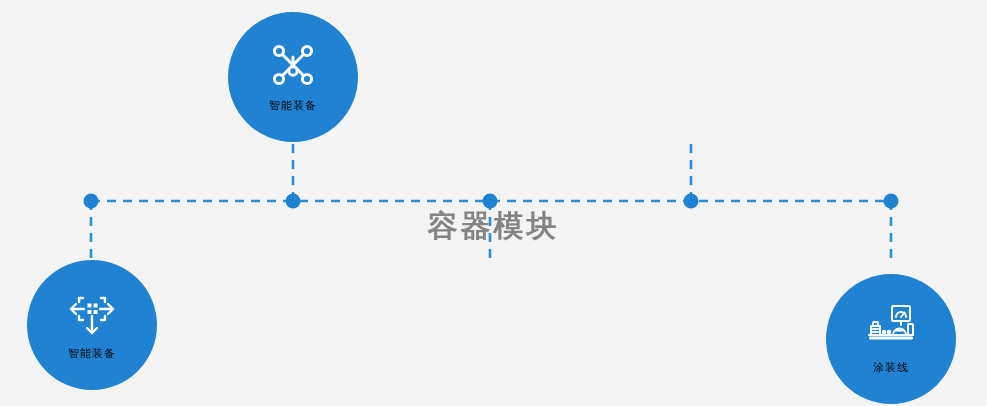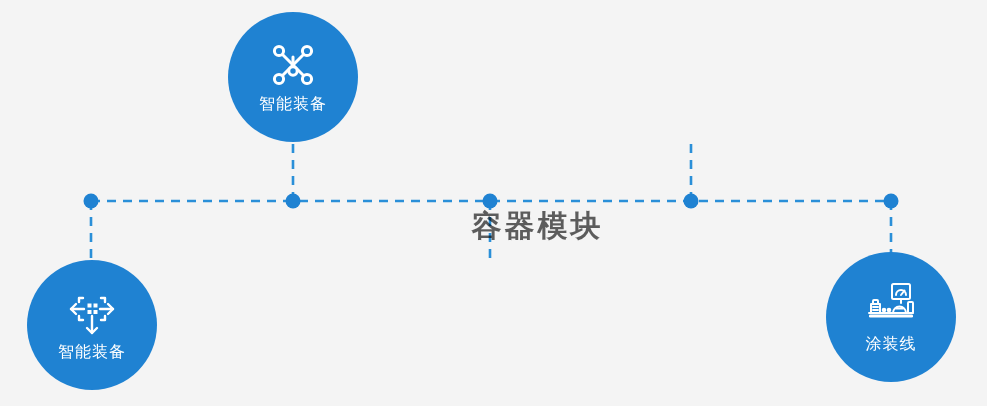--- a/index.html
+++ b/index.html
@@ -27,27 +27,26 @@
     width: 987px;
     height: 406px;
   }
   .watermark {
     position: absolute;
     left: 50%;
     top: 206px;
     transform: translate(-50%, 0);
     font-size: 30px;
     letter-spacing: 3px;
-    color: #000000;
+    color: #404040;
     opacity: 0.62;
     font-weight: 700;
     user-select: none;
     pointer-events: none;
     font-family: Liberation Serif, serif;
-    margin-left: 44px;
   }
   .node-circle {
     position: absolute;
     width: 130px;
     height: 130px;
     border-radius: 50%;
     background: #1f82d2;
     display: flex;
     flex-direction: column;
     align-items: center;
@@ -59,33 +58,33 @@
     height: 50px;
     display: block;
     margin-bottom: 6px;
   }
   .node-icon svg {
     width: 50px;
     height: 50px;
     display: block;
   }
   .node-label {
-    color: #ffffff;
-    font-size: 16px;
+    color: #000000;
+    font-size: 11px;
     line-height: 18px;
     letter-spacing: 1px;
-    font-family: Liberation Mono, monospace;
+    font-family: Liberation Serif, serif;
     white-space: nowrap;
   }
   
   .n-zhineng   { left: 228px; top: 12px; }
   .n-litic     { left: 626px; top: 12px; }
   .n-wuliu     { left: 27px;  top: 260px; }
   .n-shengchan { left: 425px; top: 260px; }
-  .n-tuzhuang  { left: 826px; top: 252px; text-align: right; }
+  .n-tuzhuang  { left: 826px; top: 274px; text-align: right; }
 </style>
 </head>
 <body>
 
 <div id="stage">
 
   <svg id="wires" viewBox="0 0 987 406" xmlns="http://www.w3.org/2000/svg">
 
     <line x1="91" y1="201" x2="891" y2="201" stroke="#2a8fd8" stroke-width="2.6" stroke-dasharray="9 7" stroke-linecap="butt"></line>
 

